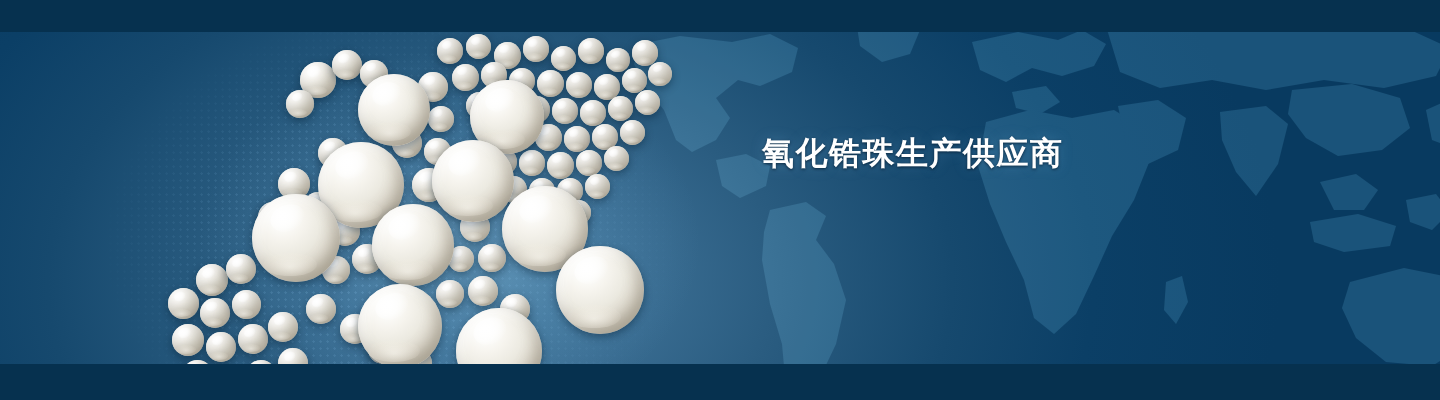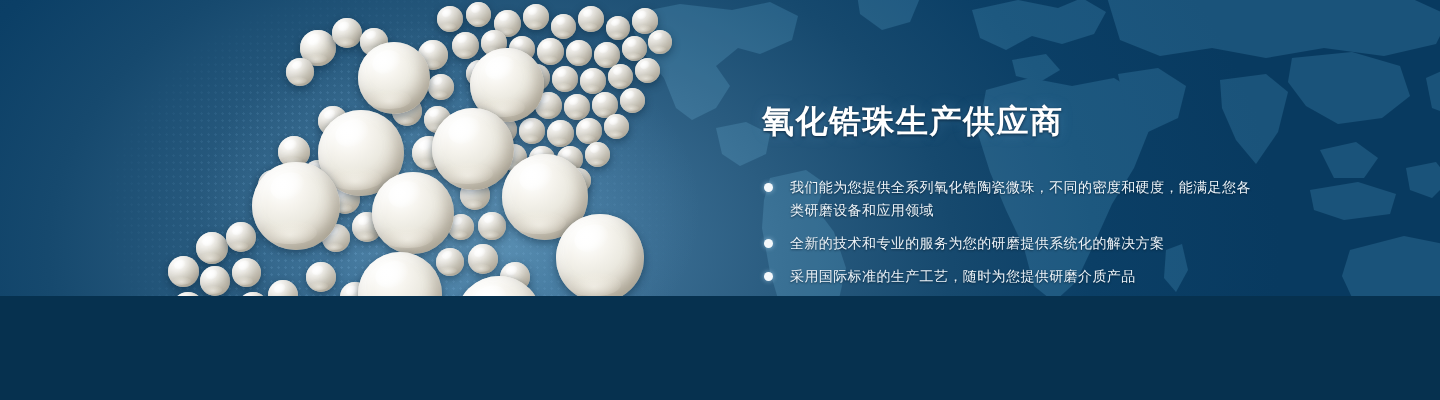--- a/index.html
+++ b/index.html
@@ -8,23 +8,24 @@
     padding: 0;
     background: #06314f;
   }
   body {
     font-family: "Liberation Sans", "DejaVu Sans", sans-serif;
   }
 
   #banner {
     position: relative;
     width: 1440px;
-    height: 296px;
+    height: 332px;
     overflow: hidden;
     background: #0a4470;
+    margin-top: 32px;
   }
 
   
   .bg-base {
     position: absolute;
     inset: 0;
     background:
       radial-gradient(ellipse 780px 560px at 500px 250px,
           #4a7fa3 0%, #3a6d92 18%, #2a5c80 36%, #16496e 58%, #0b3f66 76%, #083a60 100%),
       linear-gradient(90deg, #094068 0%, #0a4470 18%, #0d4c78 40%, #0c4672 62%, #0a3d64 82%, #083757 100%);
@@ -331,29 +332,15 @@
     <span class="bead" style="left:502px;top:154px;width:86px;height:86px;"></span>
     <span class="bead" style="left:556px;top:214px;width:88px;height:88px;"></span>
     <span class="bead" style="left:358px;top:252px;width:84px;height:84px;"></span>
     <span class="bead" style="left:456px;top:276px;width:86px;height:86px;"></span>
     <span class="bead" style="left:140px;top:0px;width:0px;height:0px;"></span>
   </div>
 
   <div class="copy">
     <h1 class="headline">氧化锆珠生产供应商</h1>
 
-    <ul class="bullets">
-      <li class="bullet">
-        <span class="bullet-dot"></span>
-        <span class="bullet-text">我们能为您提供全系列氧化锆陶瓷微珠，不同的密度和硬度，能满足您各类研磨设备和应用领域</span>
-      </li>
-      <li class="bullet">
-        <span class="bullet-dot"></span>
-        <span class="bullet-text">全新的技术和专业的服务为您的研磨提供系统化的解决方案</span>
-      </li>
-      <li class="bullet">
-        <span class="bullet-dot"></span>
-        <span class="bullet-text">采用国际标准的生产工艺，随时为您提供研磨介质产品</span>
-      </li>
-    </ul>
   </div>
 
 </div>
 
 </body></html>

